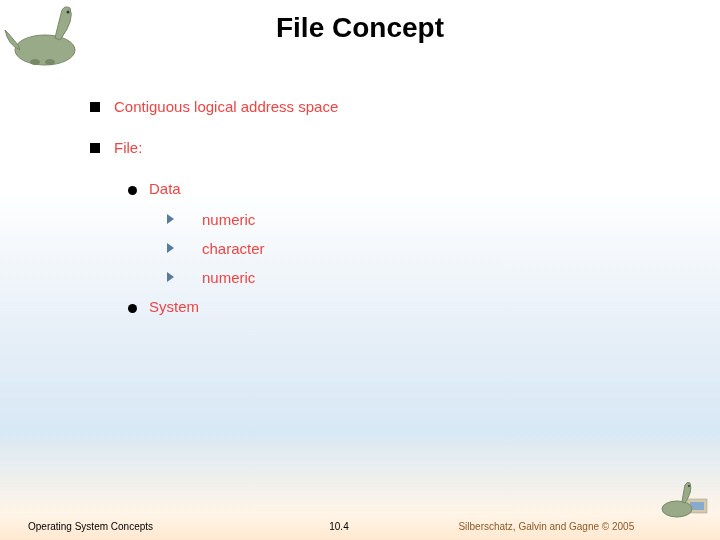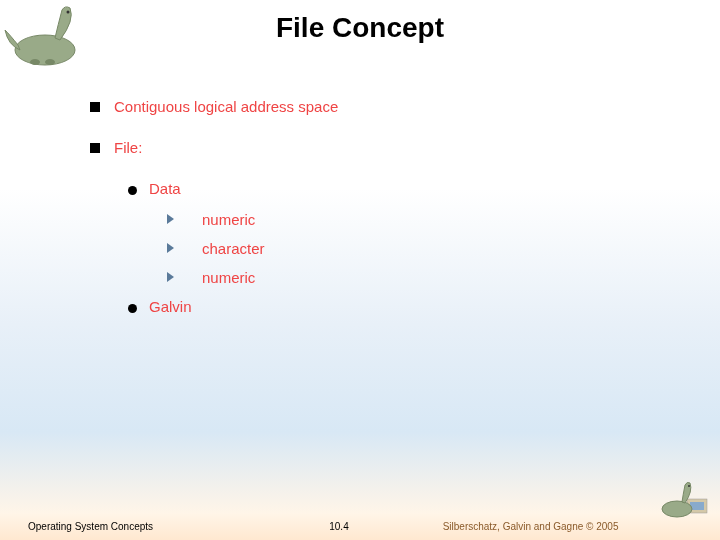--- a/index.html
+++ b/index.html
@@ -94,21 +94,21 @@
     right: 0;
     display: flex;
     justify-content: space-between;
     align-items: flex-end;
     padding: 0 10px 0 28px;
     font-size: 10px;
     color: #000;
   }
   .footer-left { flex: 1; text-align: left; }
   .footer-center { flex: 1; text-align: center; }
-  .footer-right { flex: 1; text-align: left; padding-right: 60px; color: #8a5a2a; }
+  .footer-right { flex: 1; text-align: center; padding-right: 60px; color: #8a5a2a; }
 </style>
 </head>
 <body>
 
 <div class="header-logo">
   <svg viewBox="0 0 90 70">
     <ellipse class="dino-body" cx="45" cy="50" rx="30" ry="15"></ellipse>
     <path class="dino-body" d="M 60 40 Q 75 20 70 8 Q 65 5 62 10 Q 58 25 55 38 Z"></path>
     <circle fill="#333" cx="68" cy="12" r="1.5"></circle>
     <path class="dino-body" d="M 20 50 Q 8 45 5 30 Q 10 35 18 45 Z"></path>
@@ -158,21 +158,21 @@
     <div class="bullet">
       <svg width="10" height="12">
           <path d="M1 1 L8 6 L1 11 Z" fill="#5a7a9a"></path>
         </svg>
     </div>
     <div>numeric</div>
   </div>
 
   <div class="level2">
     <div class="bullet"></div>
-    <div>Galvin</div>
+    <div>System</div>
   </div>
 
 </div>
 
 <div class="footer">
   <div class="footer-left">Operating System Concepts</div>
   <div class="footer-center">10.4</div>
   <div class="footer-right">Silberschatz, Galvin and Gagne © 2005</div>
 </div>
 

